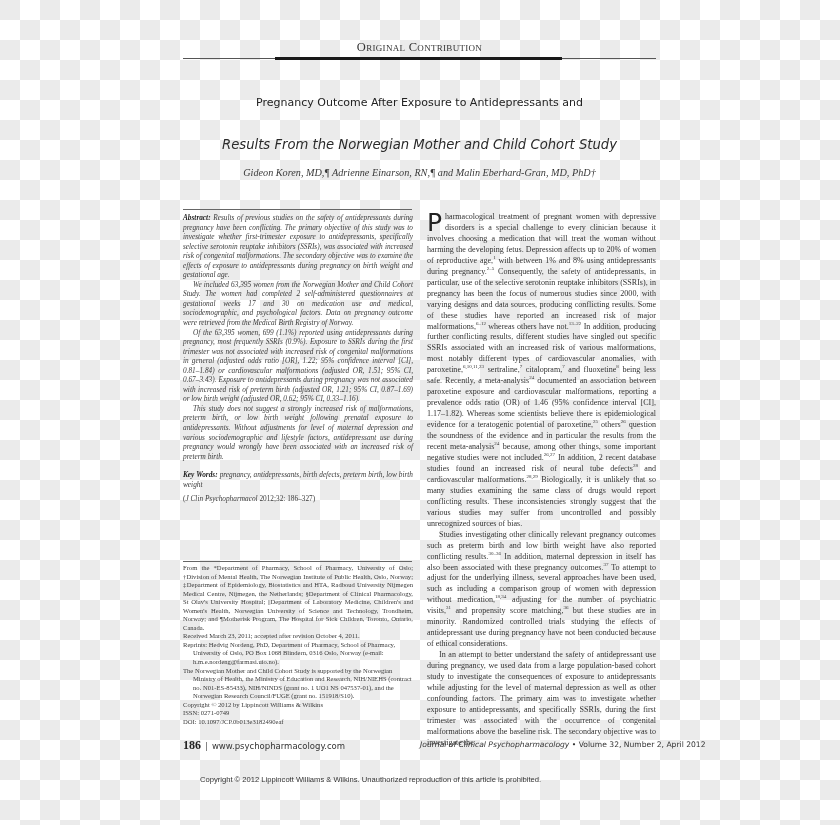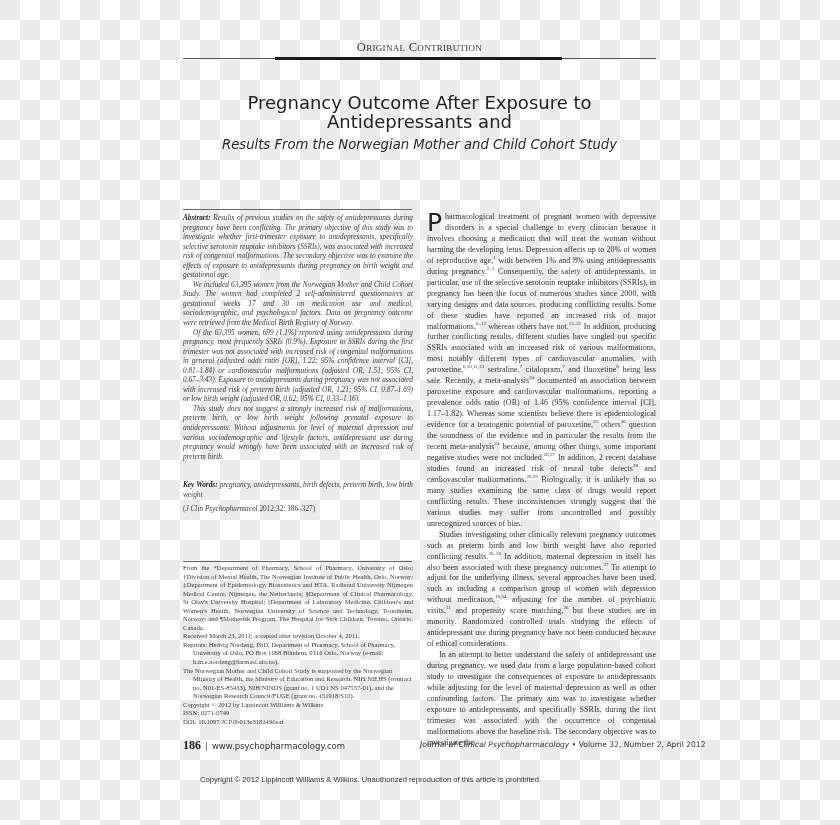--- a/index.html
+++ b/index.html
@@ -17,38 +17,38 @@
   .abs { position:absolute; }
   .section-label {
     left:183px; width:473px; top:40px; text-align:center;
     font-family:"Liberation Serif", serif; font-size:12.5px; letter-spacing:0.3px; color:#333;
     font-variant:small-caps;
   }
   .rule-thin { left:183px; width:473px; top:58px; height:1px; background:#555; }
   .rule-thick { left:275px; width:287px; top:57px; height:3px; background:#1a1a1a; }
   .title {
     left:183px; width:473px; top:93px; text-align:center;
-    font-family:"DejaVu Sans", sans-serif; font-size:18px; line-height:19px; color:#222;
+    font-family:"DejaVu Sans", sans-serif; font-size:11px; line-height:19px; color:#222;
   }
   .subtitle {
     left:183px; width:473px; top:137px; text-align:center;
     font-family:"DejaVu Sans", sans-serif; font-style:italic; font-size:13.2px; color:#2a2a2a;
   }
   .authors {
     left:183px; width:473px; top:166px; text-align:center;
     font-family:"Liberation Serif", serif; font-style:italic; font-size:10.2px; line-height:13px; color:#3a3a3a;
   }
   .rule-abs { left:183px; width:229px; top:209px; height:1px; background:#666; }
   .col-left {
     left:183px; width:230px; top:213px;
     font-size:7.3px; line-height:9.55px; text-align:justify; color:#3a3a3a;
   }
   .col-left p { margin:0;font-style:italic; }
   .col-left p.indent { text-indent:10px; }
-  .col-left .kw { margin-top:19px; }
+  .col-left .kw { margin-top:9px; }
   .col-left .cite { margin-top:5px; font-style:normal; }
   .col-left b { color:#222; }
   .rule-fn { left:183px; width:229px; top:561px; height:1px; background:#666; }
   .footnotes {
     left:183px; width:230px; top:564px;
     font-size:6.6px; line-height:8.55px; text-align:justify; color:#3a3a3a;
   }
   .footnotes p { margin:0; }
   .footnotes p.hang { padding-left:10px; text-indent:-10px; text-align:left; }
   .col-right {
@@ -82,20 +82,21 @@
 
 <div class="abs section-label">Original Contribution</div>
 <div class="abs rule-thin"></div>
 <div class="abs rule-thick"></div>
 
 <div class="abs title">
   <div>Pregnancy Outcome After Exposure to Antidepressants and</div>
 </div>
 <div class="abs subtitle">Results From the Norwegian Mother and Child Cohort Study</div>
 <div class="abs authors">
+  <div>Gideon Koren, MD,¶ Adrienne Einarson, RN,¶ and Malin Eberhard-Gran, MD, PhD†</div>
 </div>
 
 <div class="abs rule-abs"></div>
 <div class="abs col-left">
   <p><b>Abstract:</b> <span>Results of previous studies on the safety of antidepressants during pregnancy have been conflicting. The primary objective of this study was to investigate whether first-trimester exposure to antidepressants, specifically selective serotonin reuptake inhibitors (SSRIs), was associated with increased risk of congenital malformations. The secondary objective was to examine the effects of exposure to antidepressants during pregnancy on birth weight and gestational age.</span></p>
   <p class="indent">We included 63,395 women from the Norwegian Mother and Child Cohort Study. The women had completed 2 self-administered questionnaires at gestational weeks 17 and 30 on medication use and medical, sociodemographic, and psychological factors. Data on pregnancy outcome were retrieved from the Medical Birth Registry of Norway.</p>
   <p class="indent">Of the 63,395 women, 699 (1.1%) reported using antidepressants during pregnancy, most frequently SSRIs (0.9%). Exposure to SSRIs during the first trimester was not associated with increased risk of congenital malformations in general (adjusted odds ratio [OR], 1.22; 95% confidence interval [CI], 0.81–1.84) or cardiovascular malformations (adjusted OR, 1.51; 95% CI, 0.67–3.43). Exposure to antidepressants during pregnancy was not associated with increased risk of preterm birth (adjusted OR, 1.21; 95% CI, 0.87–1.69) or low birth weight (adjusted OR, 0.62; 95% CI, 0.33–1.16).</p>
   <p class="indent">This study does not suggest a strongly increased risk of malformations, preterm birth, or low birth weight following prenatal exposure to antidepressants. Without adjustments for level of maternal depression and various sociodemographic and lifestyle factors, antidepressant use during pregnancy would wrongly have been associated with an increased risk of preterm birth.</p>
   <p class="kw"><b>Key Words:</b> <span>pregnancy, antidepressants, birth defects, preterm birth, low birth weight</span></p>
   <p class="cite"><span>(</span><i>J Clin Psychopharmacol</i> <span>2012;32: 186–327)</span></p>

